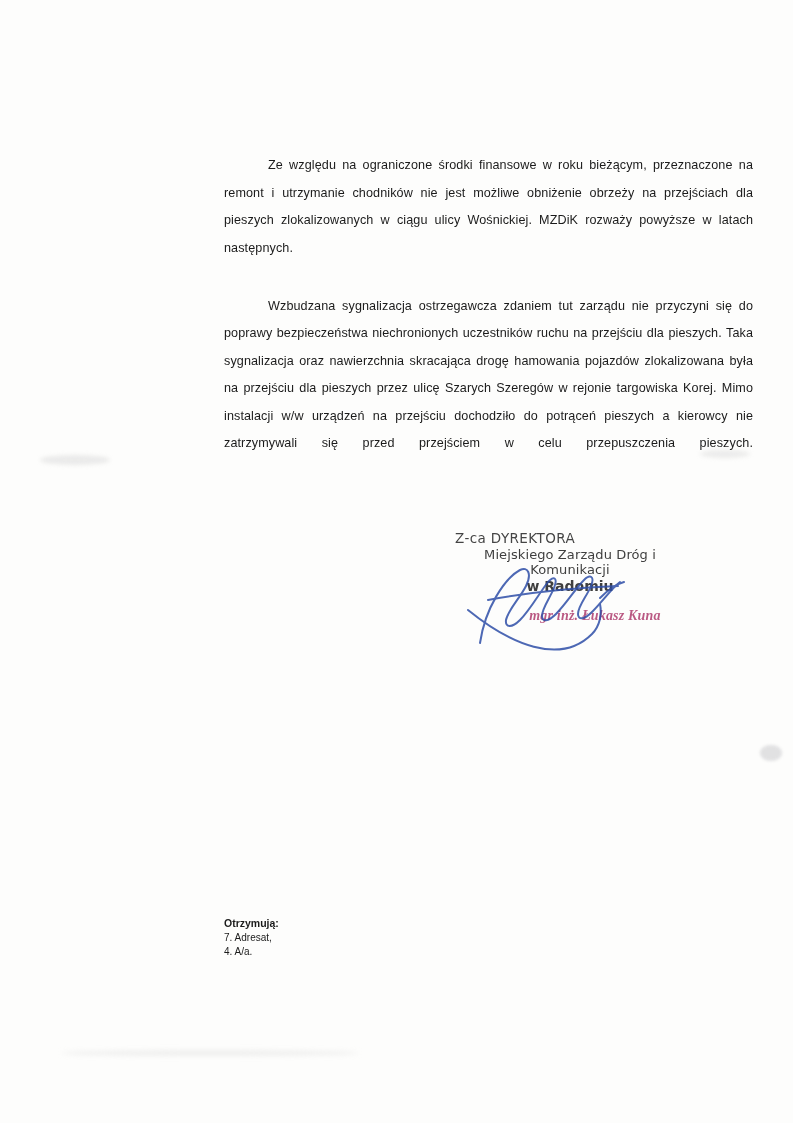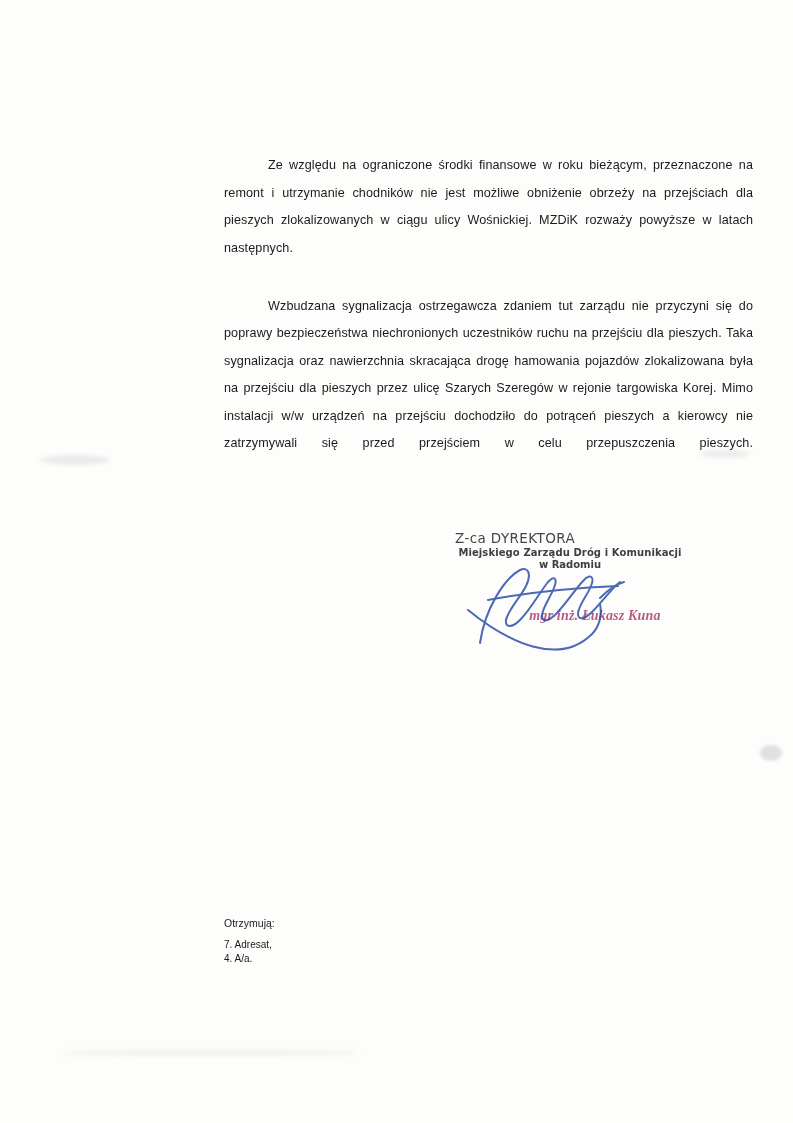--- a/index.html
+++ b/index.html
@@ -65,31 +65,31 @@
   .sig-line1 {
     font-family: "DejaVu Sans", sans-serif;
     font-size: 13.5px;
     color: #2b2b2b;
     letter-spacing: 0.4px;
     text-align: left;
     opacity: 0.88;
   }
   .sig-line2 {
     font-family: "DejaVu Sans", sans-serif;
-    font-size: 10px;
-    font-weight: bold;
+    font-size: 13px;
+    font-weight: normal;
     color: #2b2b2b;
     text-align: center;
     letter-spacing: 0.1px;
     opacity: 0.9;
     margin-top: 1px;
   }
   .sig-line3 {
     font-family: "DejaVu Sans", sans-serif;
-    font-size: 10px;
+    font-size: 14px;
     font-weight: bold;
     color: #2b2b2b;
     text-align: center;
     opacity: 0.9;
     margin-top: 1px;
   }
   .sig-name {
     position: absolute;
     left: 50px;
     top: 78px;
@@ -113,23 +113,23 @@
 
   .recipients {
     position: absolute;
     left: 224px;
     top: 916px;
     font-size: 10px;
     line-height: 14px;
     color: #1b1b1b;
   }
   .recipients .rec-title {
-    font-weight: normal;
+    font-weight: bold;
     font-size: 10.5px;
-    margin-bottom: 8px;
+    margin-bottom: 1px;
   }
   .recipients .rec-item {
     font-size: 10px;
   }
 </style>
 </head>
 <body>
 
 <div class="page">
 

